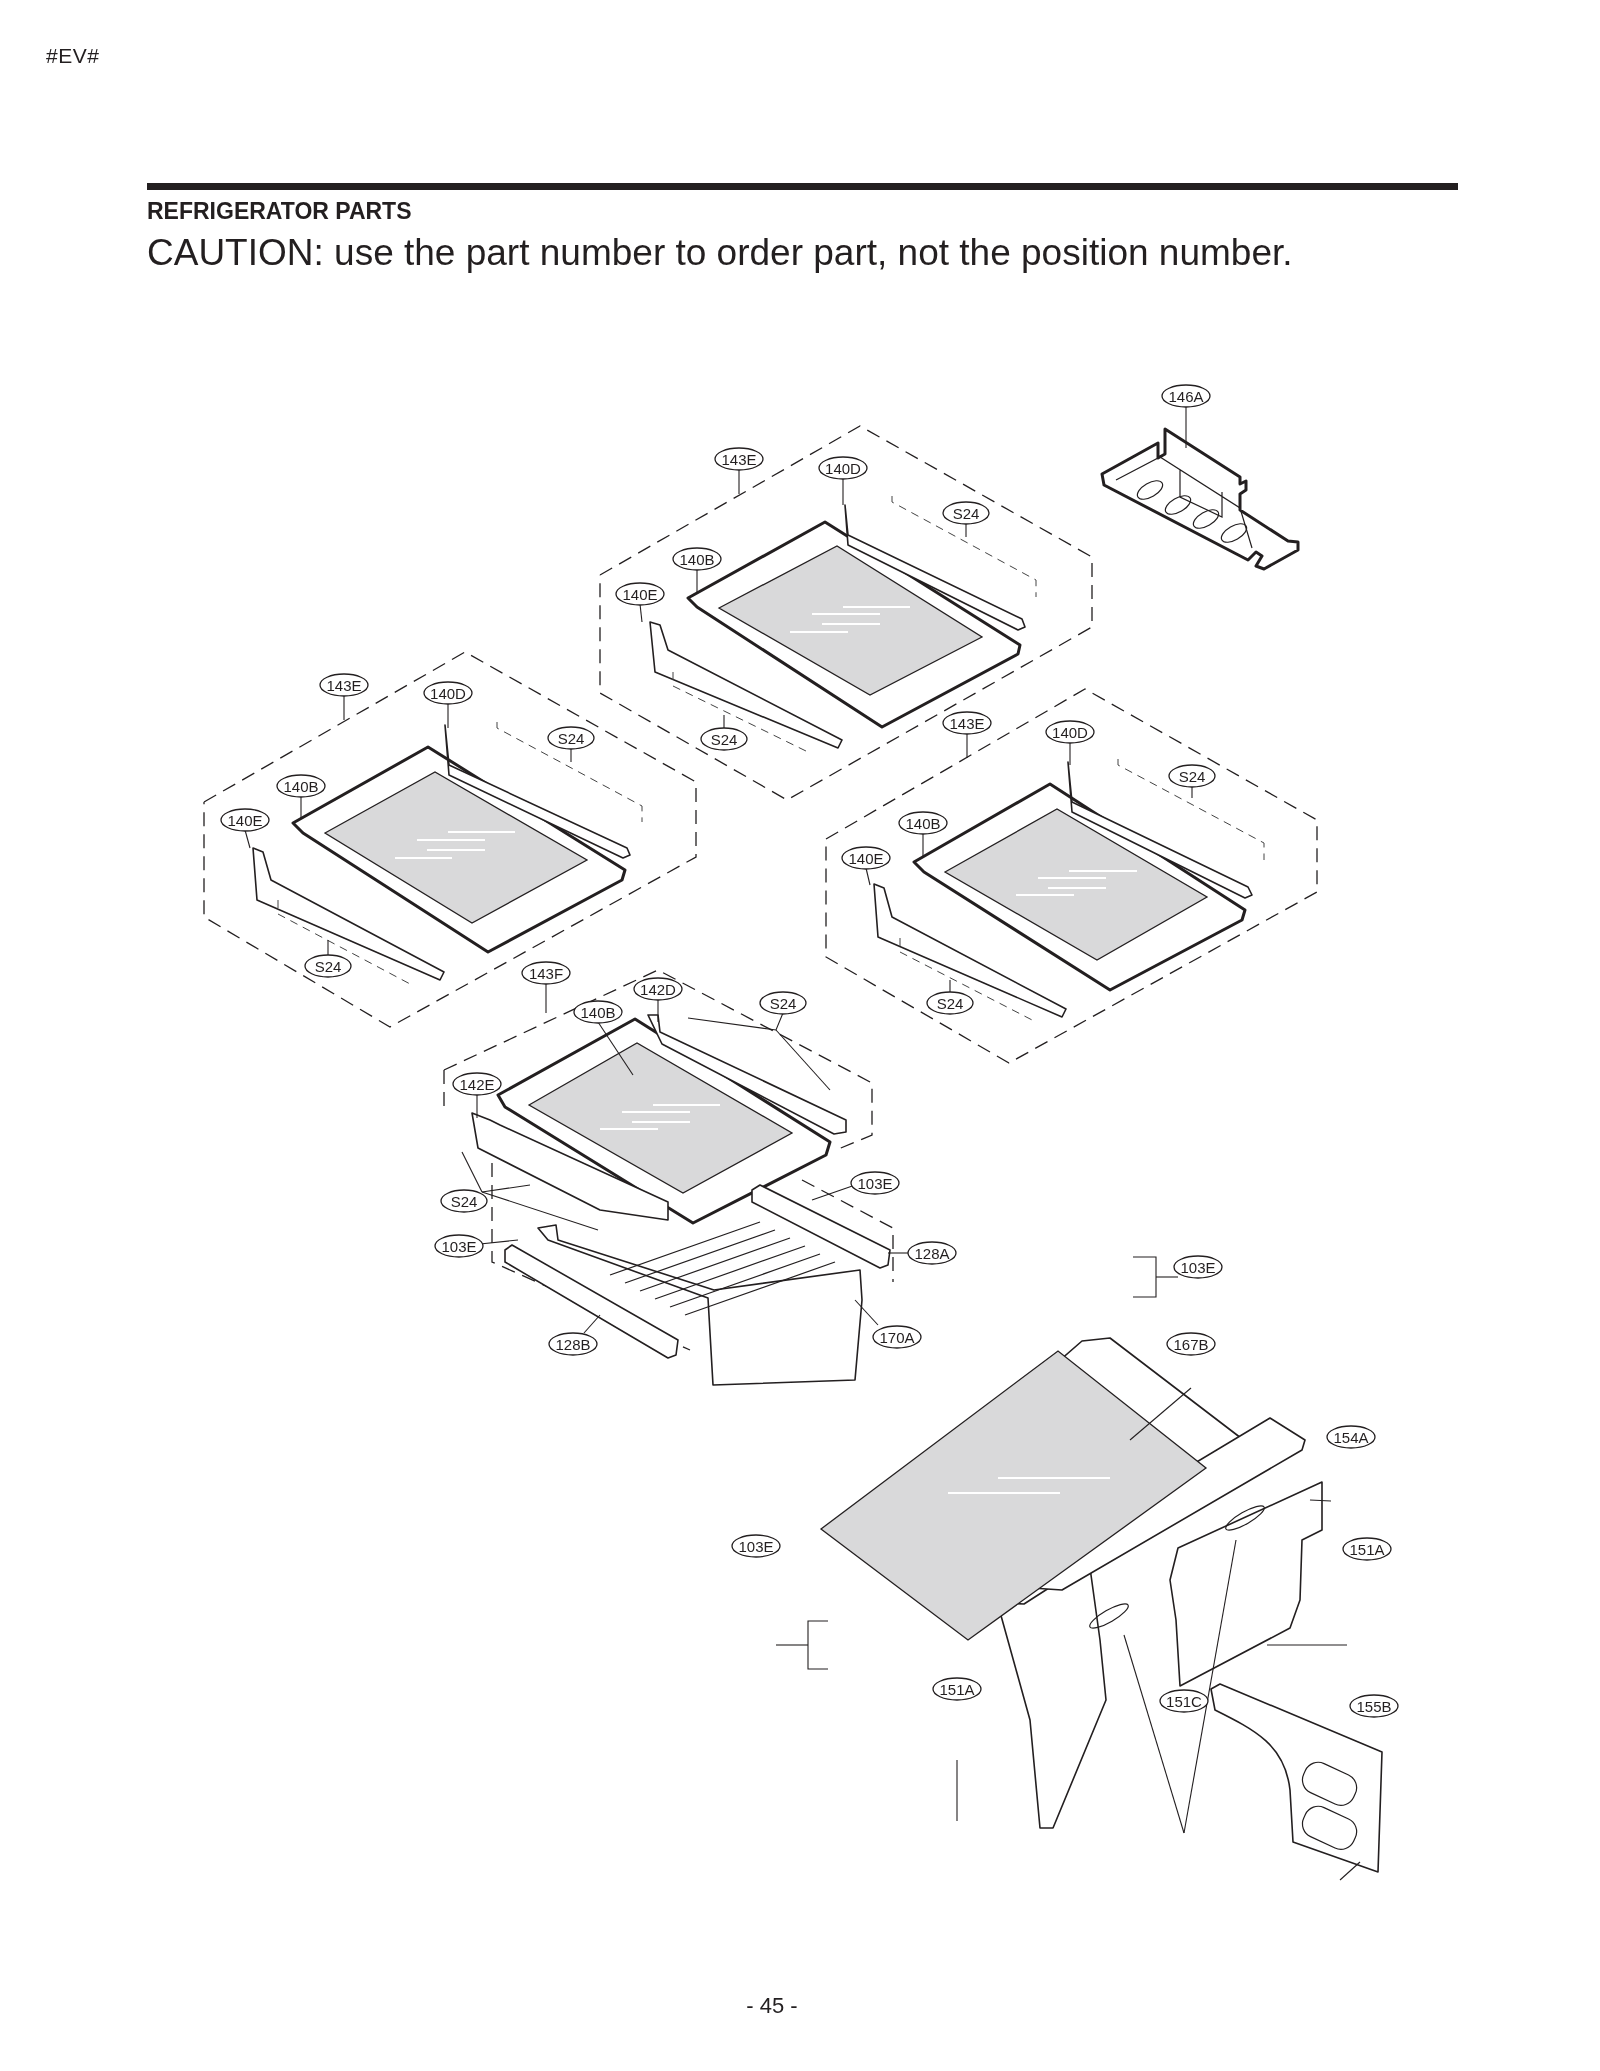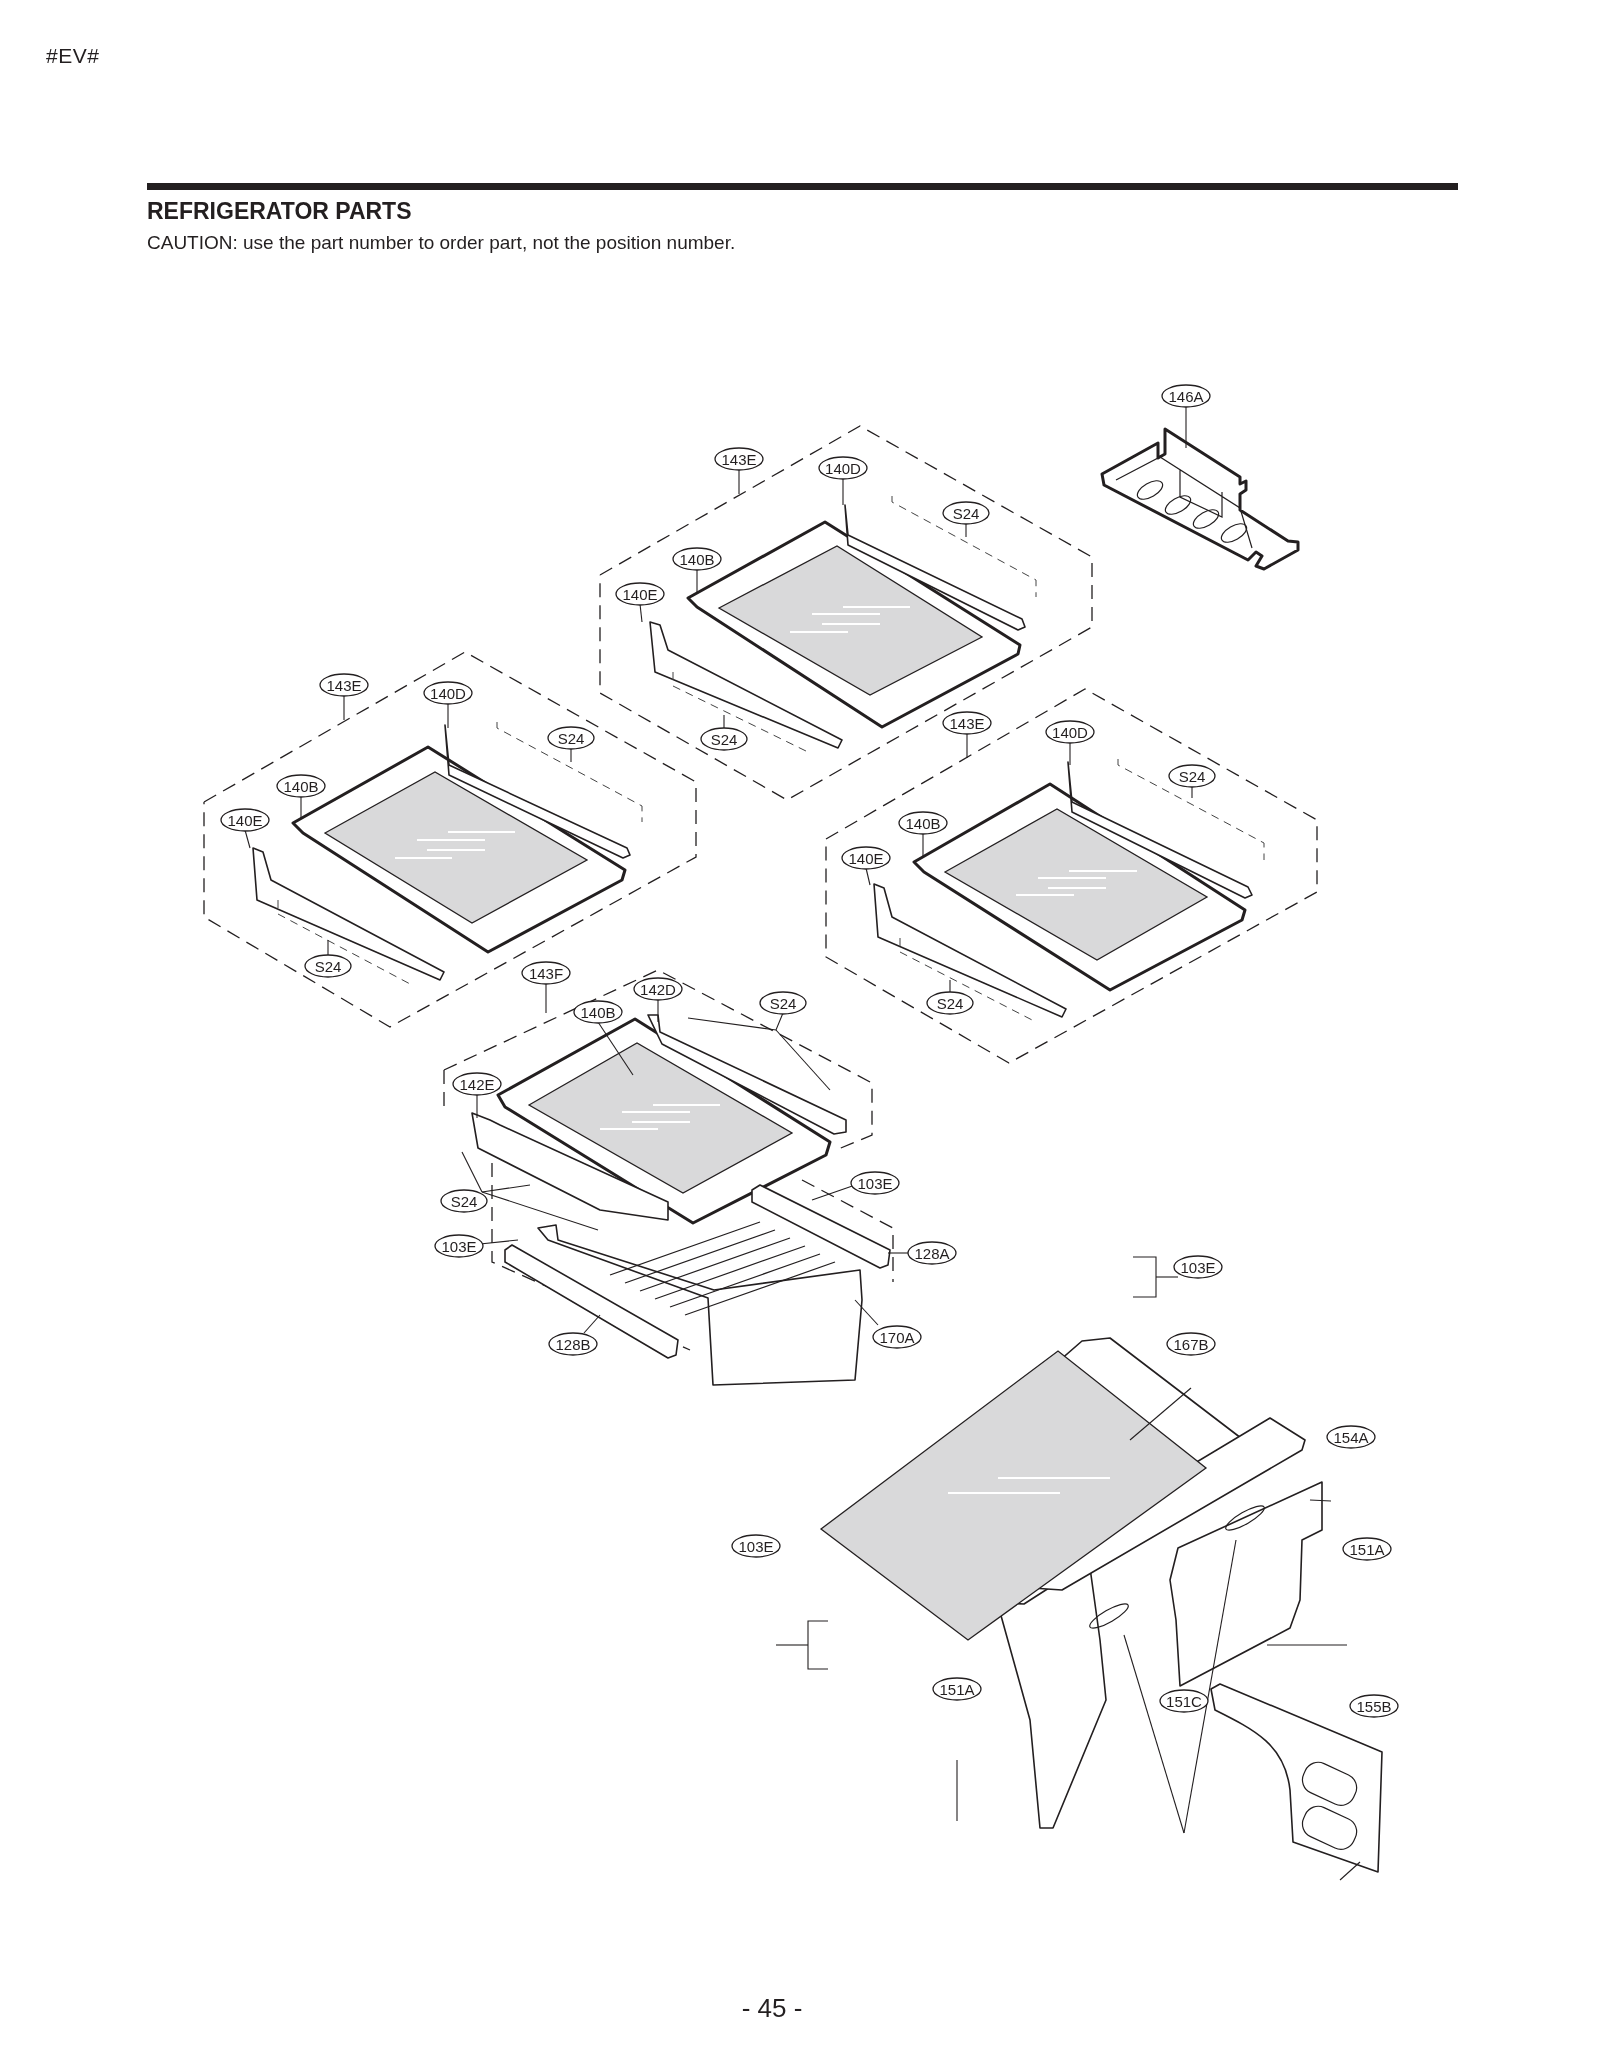--- a/index.html
+++ b/index.html
@@ -1,22 +1,22 @@
 <!DOCTYPE html>
 <html><head>
 <meta charset="utf-8">
 <style>
   html, body { margin: 0; padding: 0; background: #ffffff; }
   body { width: 1600px; height: 2071px; position: relative; overflow: hidden;
          font-family: "Liberation Sans", sans-serif; color: #231f20; }
   .doc-code { position: absolute; left: 46px; top: 44px; font-size: 21px; letter-spacing: 0.5px; }
   .rule { position: absolute; left: 147px; top: 183px; width: 1311px; height: 7px; background: #231f20; }
   .title { position: absolute; left: 147px; top: 198px; font-size: 23px; font-weight: bold; white-space: nowrap; }
-  .caution { position: absolute; left: 147px; top: 232px; font-size: 19px; white-space: nowrap; }
-  .page-num { position: absolute; left: 0; width: 1544px; top: 1993px; text-align: center; font-size: 26px; }
+  .caution { position: absolute; left: 147px; top: 232px; font-size: 37px; white-space: nowrap; }
+  .page-num { position: absolute; left: 0; width: 1544px; top: 1993px; text-align: center; font-size: 22px; }
   svg.diagram { position: absolute; left: 0; top: 0; }
   .dash { fill: none; stroke: #231f20; stroke-width: 1.3; stroke-dasharray: 14 8; }
   .dash-thin { fill: none; stroke: #444; stroke-width: 1; stroke-dasharray: 8 6; }
   .outline { fill: #fff; stroke: #231f20; stroke-width: 3; stroke-linejoin: round; }
   .thin { fill: none; stroke: #231f20; stroke-width: 1.2; }
   .part { fill: #fff; stroke: #231f20; stroke-width: 1.6; stroke-linejoin: round; }
   .glass { fill: #d9d9da; stroke: #231f20; stroke-width: 1.3; }
   .shine { stroke: #ffffff; stroke-width: 2; }
   .leader { stroke: #231f20; stroke-width: 1.1; fill: none; }
   .callout ellipse { fill: #fff; stroke: #231f20; stroke-width: 1.3; }

